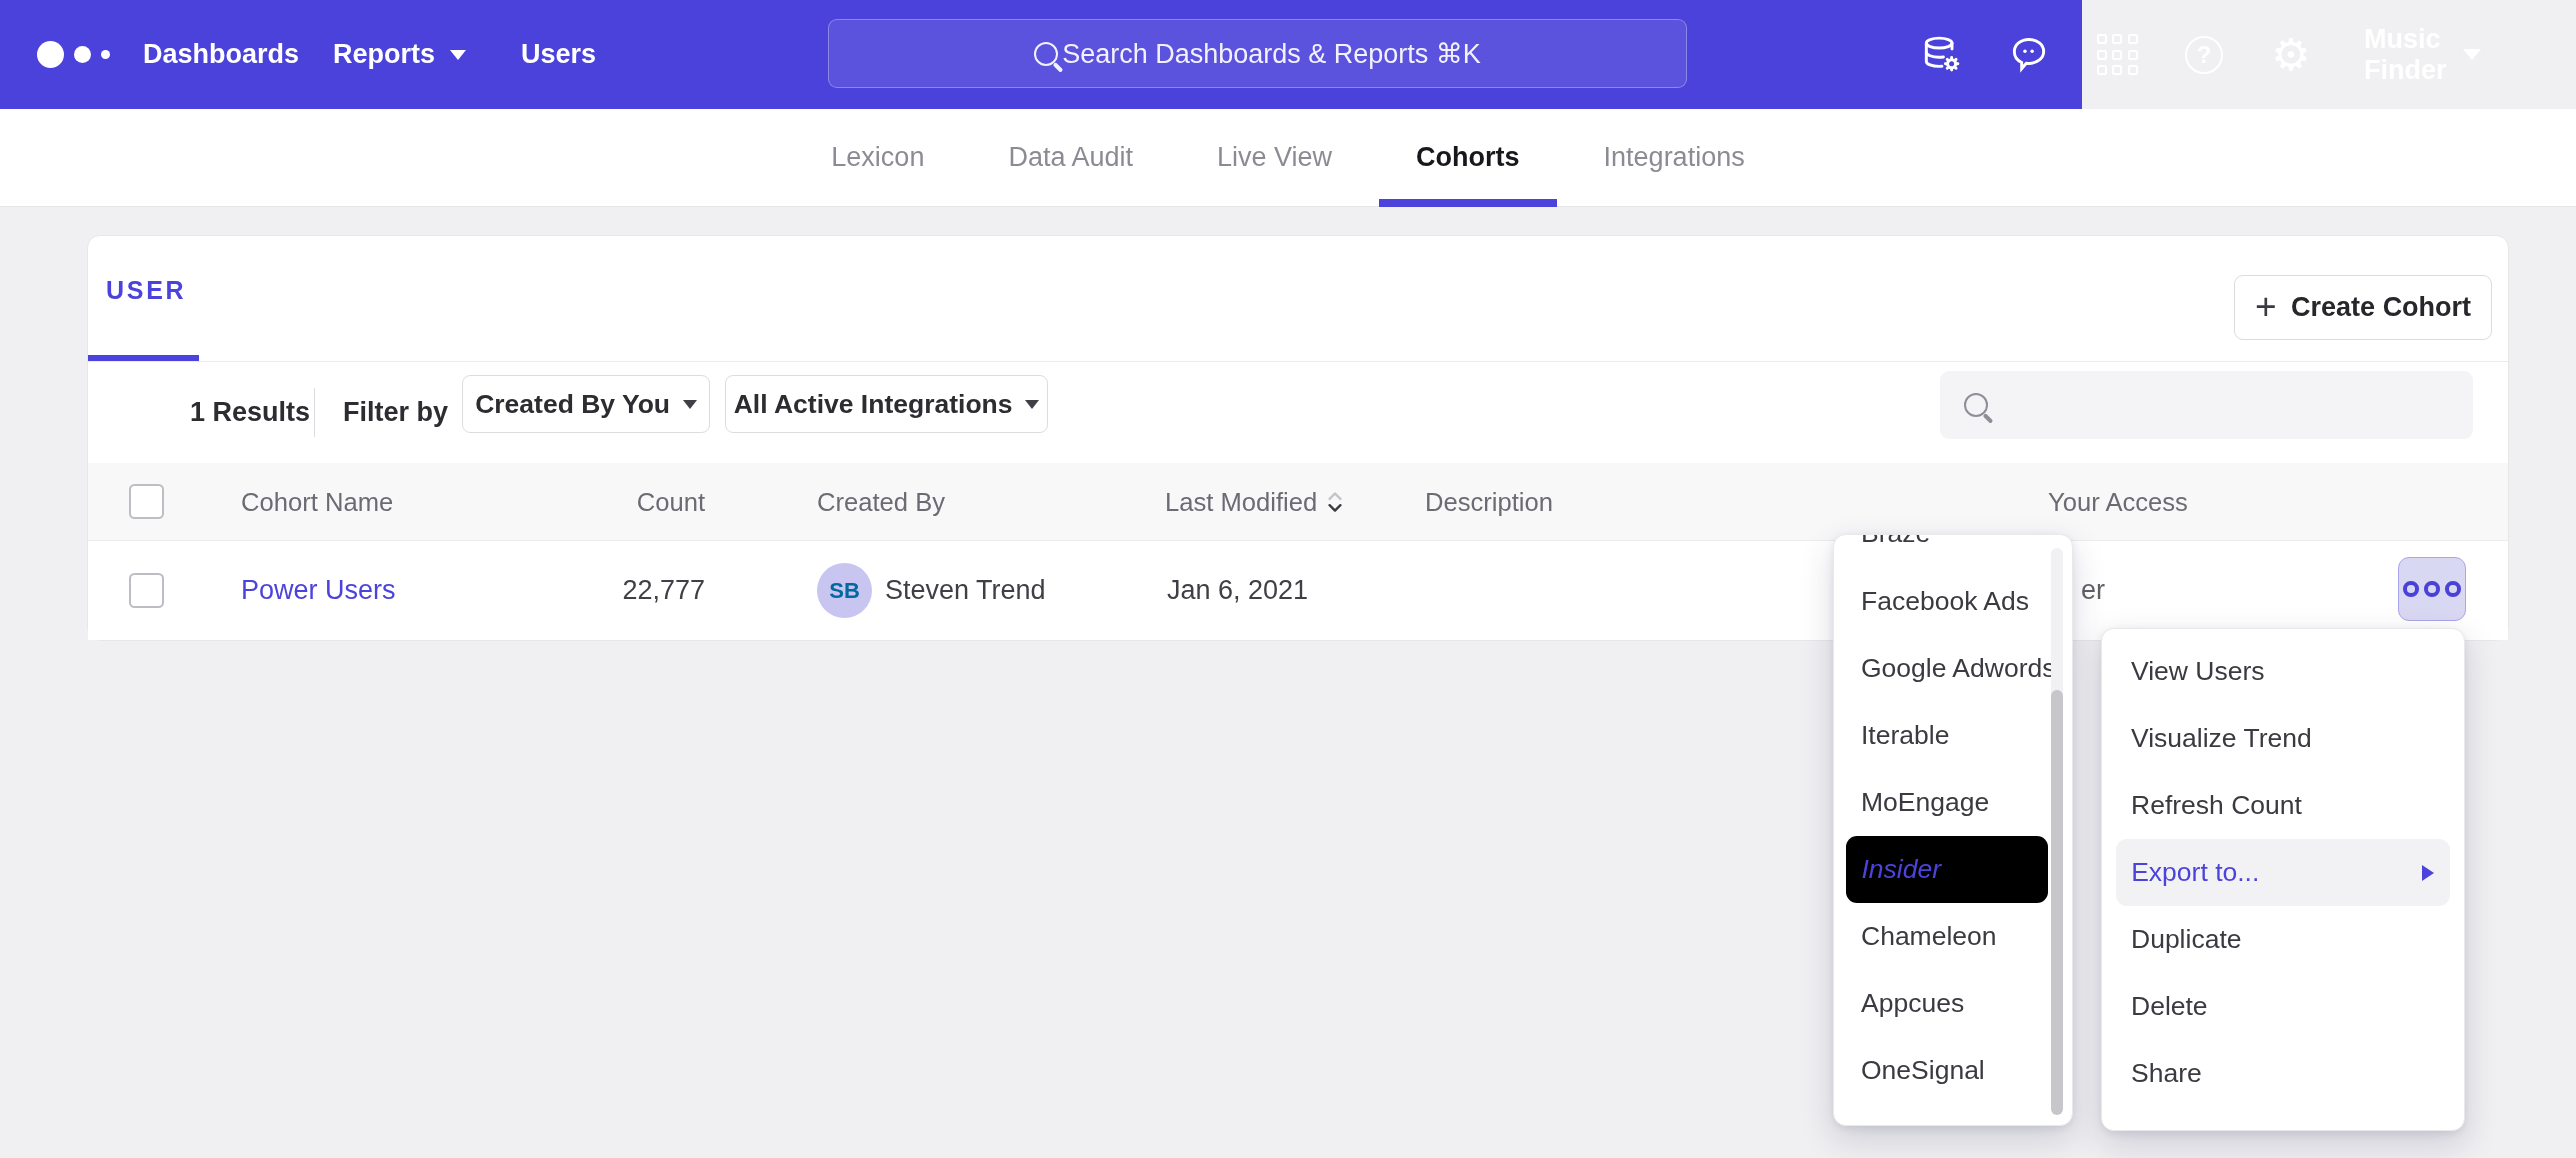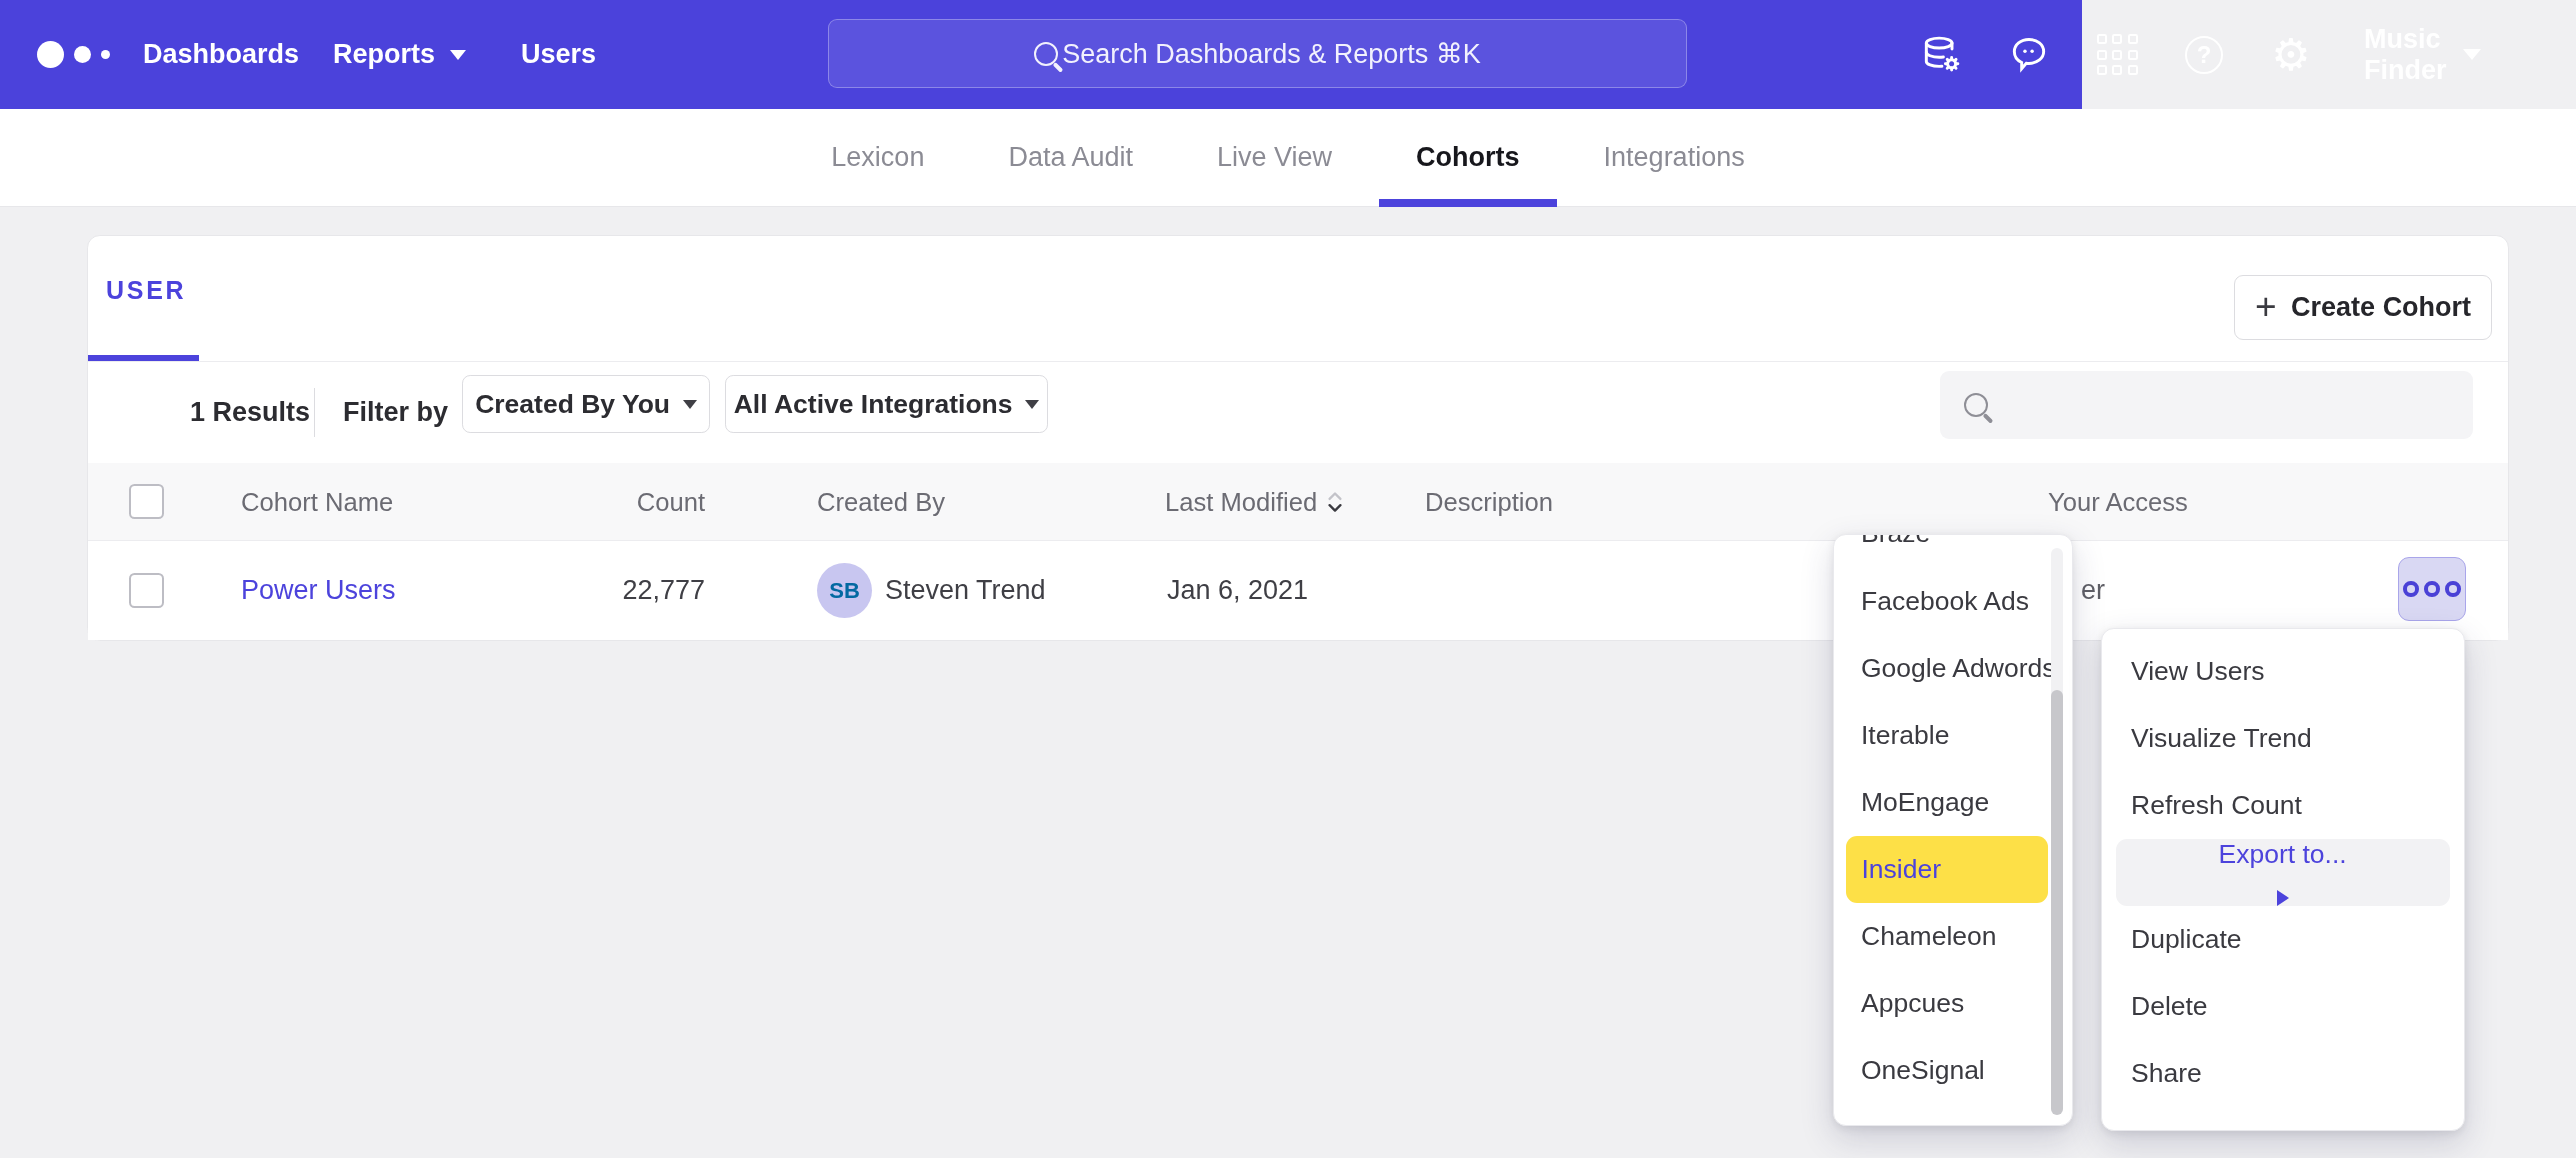--- a/index.html
+++ b/index.html
@@ -104,25 +104,25 @@
   .menu {
     position:absolute; background:#fff; border:0.9px solid #e9e9ed; border-radius:12.8px;
     box-shadow:0 12.8px 33px rgba(50,50,93,0.18), 0 2.7px 9px rgba(0,0,0,0.08); z-index:10;
   }
   .export-menu { left:1833px; top:534px; width:240px; height:592px; }
   .actions-menu { left:2101px; top:628px; width:364px; height:503px; padding-top:9px; }
   .clip-item { position:absolute; top:0; left:0; right:22px; height:20px; overflow:hidden; border-radius:12.8px 12.8px 0 0; }
   .clip-item span { display:block; margin-top:-18px; padding-left:27px; font-size:26.5px; line-height:33px; color:#3a3a40; }
   .export-items { position:absolute; top:33px; left:0; right:0; }
   .mi { height:67px; display:flex; align-items:center; padding-left:27px; font-size:26.5px; color:#3a3a40; cursor:pointer; }
-  .export-menu .mi.hl { background:#fde047; border-radius:11px; margin:0 24px 0 12px; padding-left:15.5px; color:#4c43dc; }
+  .export-menu .mi.hl { background:#000000; border-radius:11px; margin:0 24px 0 12px; padding-left:15.5px; color:#4c43dc;font-style:italic; }
   .actions-menu .mi { padding-left:29px; }
   .actions-menu .mi.hl {
     background:#f2f2f4; border-radius:11px; margin:0 13.7px; padding-left:15.5px; padding-right:16.4px;
-    color:#4c43dc; display:flex; justify-content:space-between; align-items:center;flex-direction:column;
+    color:#4c43dc; display:flex; justify-content:space-between; align-items:center;
   }
   .sub-arrow { width:0; height:0; border-top:8.2px solid transparent; border-bottom:8.2px solid transparent; border-left:12.8px solid #4c43dc; }
   .scroll-track { position:absolute; right:9px; top:12.8px; bottom:12.8px; width:12px; border-radius:6.4px; background:#f1f1f3; }
   .scroll-thumb { position:absolute; right:9px; top:155px; height:425px; width:12px; border-radius:6.4px; background:#c7c7cb; cursor:pointer; }
   .clipped-access { color:#5f5f66; }
   .sort-svg { display:block; }
 </style>
 </head>
 <body>
 

